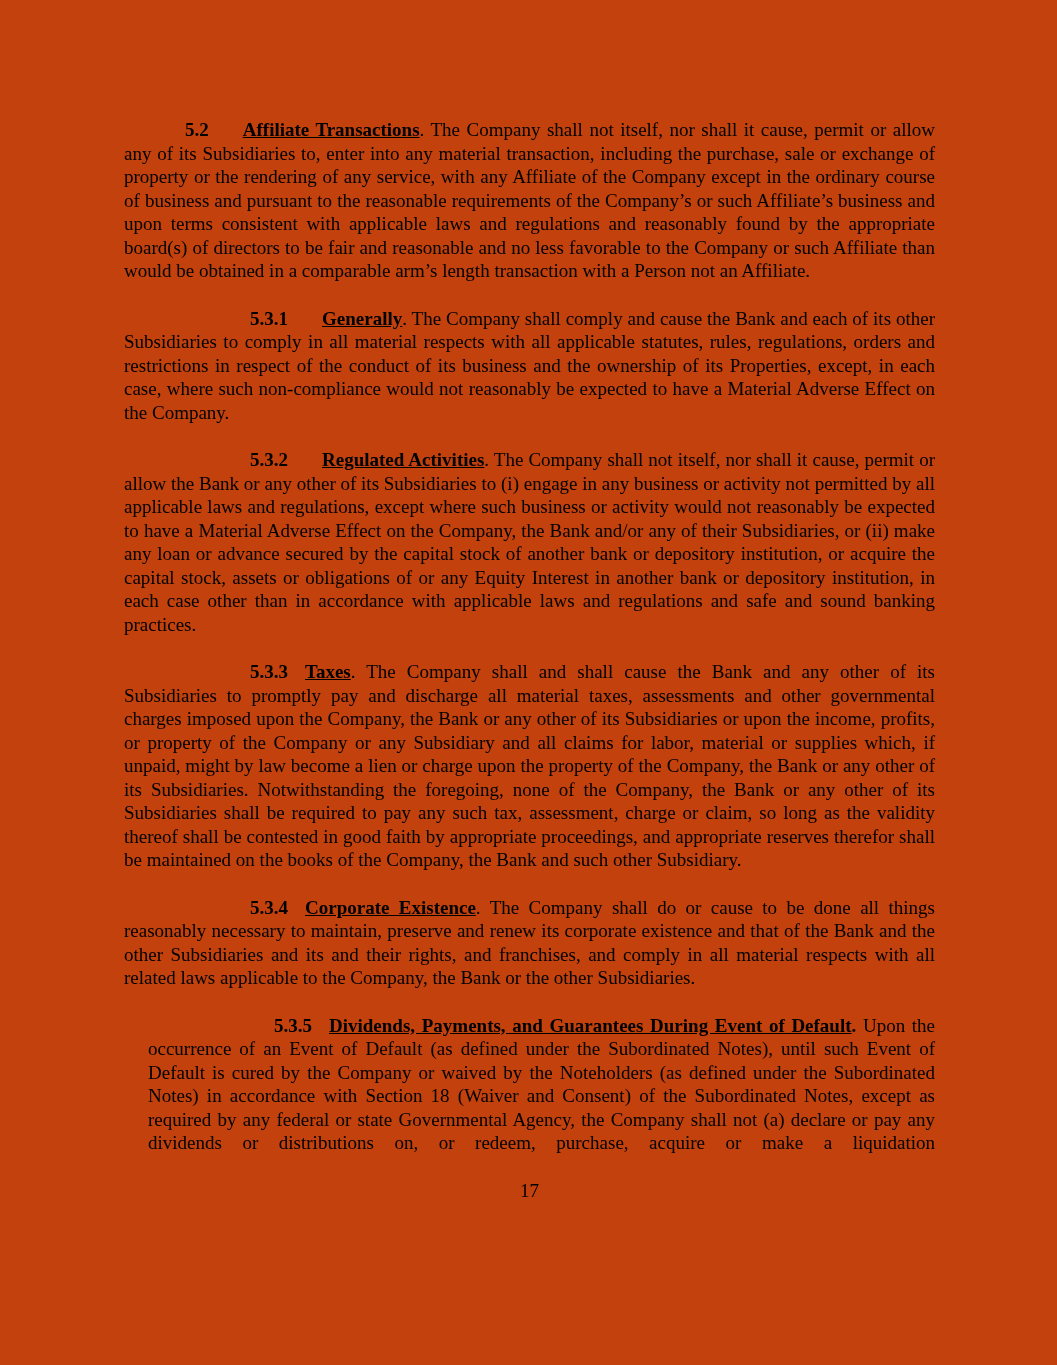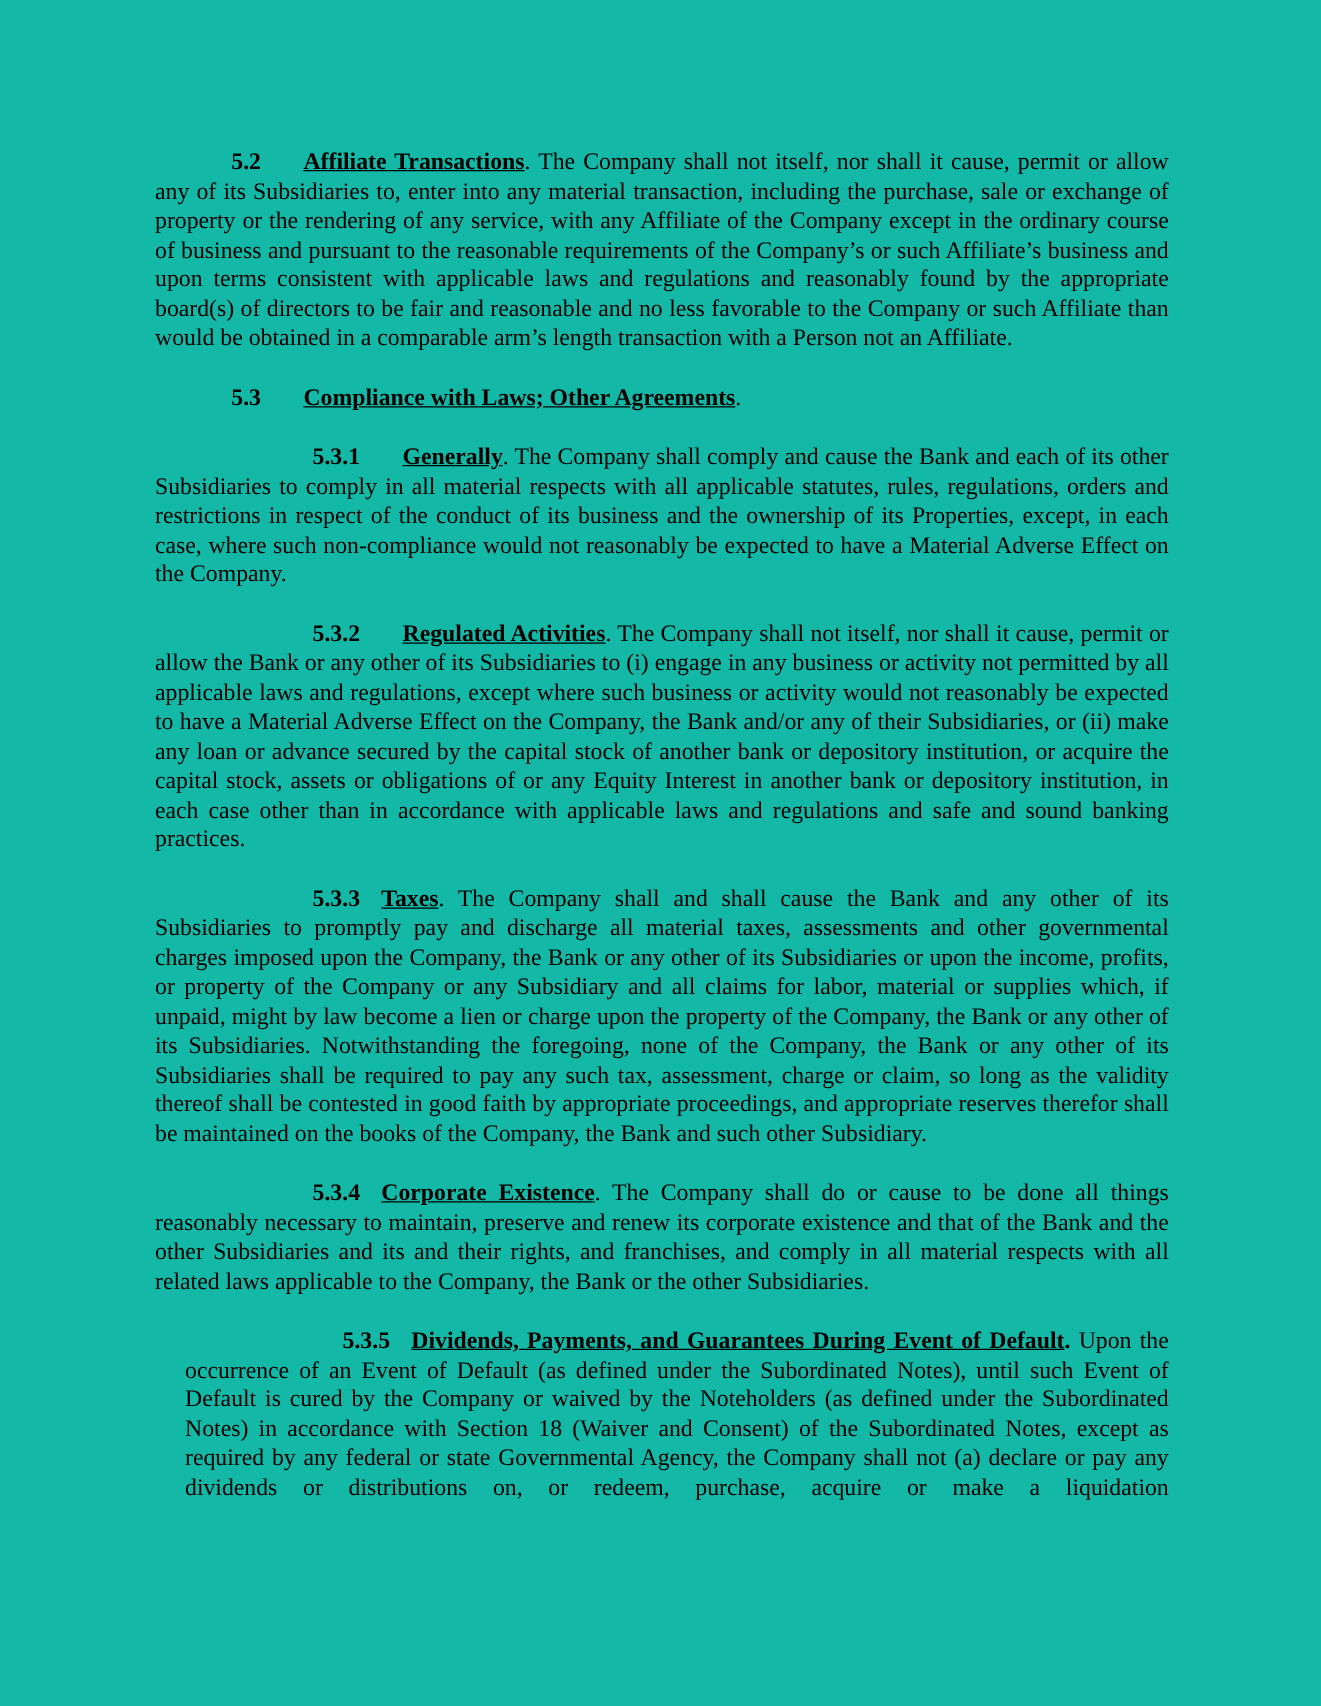--- a/index.html
+++ b/index.html
@@ -1,21 +1,21 @@
 <!DOCTYPE html>
 <html><head>
 <meta charset="utf-8">
 <style>
   * { margin: 0; padding: 0; box-sizing: border-box; }
   html, body { background: #ffffff; }
   .page {
     width: 1057px;
     height: 1365px;
     margin: 0 auto;
-    background: #14b8a6;
+    background: #c2410c;
     color: #000000;
     font-family: "Liberation Serif", serif;
     font-size: 19px;
     line-height: 23.5px;
     padding: 118px 122px 0 124px;
     position: relative;
     overflow: hidden;
   }
   .para {
     text-align: justify;
@@ -35,26 +35,26 @@
     margin-top: 6px;
   }
 </style>
 </head>
 <body>
 
 <div class="page">
 
   <p class="para level-1"><span class="num">5.2</span><span class="tab"></span><span class="heading">Affiliate Transactions</span><span class="sep">. </span><span class="body-text">The Company shall not itself, nor shall it cause, permit or allow any of its Subsidiaries to, enter into any material transaction, including the purchase, sale or exchange of property or the rendering of any service, with any Affiliate of the Company except in the ordinary course of business and pursuant to the reasonable requirements of the Company’s or such Affiliate’s business and upon terms consistent with applicable laws and regulations and reasonably found by the appropriate board(s) of directors to be fair and reasonable and no less favorable to the Company or such Affiliate than would be obtained in a comparable arm’s length transaction with a Person not an Affiliate.</span></p>
 
-  <p class="para level-1"><span class="num">5.3</span><span class="tab"></span><span class="heading">Compliance with Laws; Other Agreements</span><span class="sep">.</span><span class="body-text"></span></p>
 
   <p class="para level-2"><span class="num">5.3.1</span><span class="tab"></span><span class="heading">Generally</span><span class="sep">. </span><span class="body-text">The Company shall comply and cause the Bank and each of its other Subsidiaries to comply in all material respects with all applicable statutes, rules, regulations, orders and restrictions in respect of the conduct of its business and the ownership of its Properties, except, in each case, where such non-compliance would not reasonably be expected to have a Material Adverse Effect on the Company.</span></p>
 
   <p class="para level-2"><span class="num">5.3.2</span><span class="tab"></span><span class="heading">Regulated Activities</span><span class="sep">. </span><span class="body-text">The Company shall not itself, nor shall it cause, permit or allow the Bank or any other of its Subsidiaries to (i) engage in any business or activity not permitted by all applicable laws and regulations, except where such business or activity would not reasonably be expected to have a Material Adverse Effect on the Company, the Bank and/or any of their Subsidiaries, or (ii) make any loan or advance secured by the capital stock of another bank or depository institution, or acquire the capital stock, assets or obligations of or any Equity Interest in another bank or depository institution, in each case other than in accordance with applicable laws and regulations and safe and sound banking practices.</span></p>
 
   <p class="para level-2"><span class="num">5.3.3</span><span class="tab narrow"></span><span class="heading">Taxes</span><span class="sep">. </span><span class="body-text">The Company shall and shall cause the Bank and any other of its Subsidiaries to promptly pay and discharge all material taxes, assessments and other governmental charges imposed upon the Company, the Bank or any other of its Subsidiaries or upon the income, profits, or property of the Company or any Subsidiary and all claims for labor, material or supplies which, if unpaid, might by law become a lien or charge upon the property of the Company, the Bank or any other of its Subsidiaries. Notwithstanding the foregoing, none of the Company, the Bank or any other of its Subsidiaries shall be required to pay any such tax, assessment, charge or claim, so long as the validity thereof shall be contested in good faith by appropriate proceedings, and appropriate reserves therefor shall be maintained on the books of the Company, the Bank and such other Subsidiary.</span></p>
 
   <p class="para level-2"><span class="num">5.3.4</span><span class="tab narrow"></span><span class="heading">Corporate Existence</span><span class="sep">. </span><span class="body-text">The Company shall do or cause to be done all things reasonably necessary to maintain, preserve and renew its corporate existence and that of the Bank and the other Subsidiaries and its and their rights, and franchises, and comply in all material respects with all related laws applicable to the Company, the Bank or the other Subsidiaries.</span></p>
 
   <p class="para level-2 continued"><span class="num">5.3.5</span><span class="tab narrow"></span><span class="heading">Dividends, Payments, and Guarantees During Event of Default</span><span class="sep bold">. </span><span class="body-text">Upon the occurrence of an Event of Default (as defined under the Subordinated Notes), until such Event of Default is cured by the Company or waived by the Noteholders (as defined under the Subordinated Notes) in accordance with Section 18 (Waiver and Consent) of the Subordinated Notes, except as required by any federal or state Governmental Agency, the Company shall not (a) declare or pay any dividends or distributions on, or redeem, purchase, acquire or make a liquidation</span></p>
 
+  <div class="page-number">17</div>
 
 </div>
 
 </body></html>

